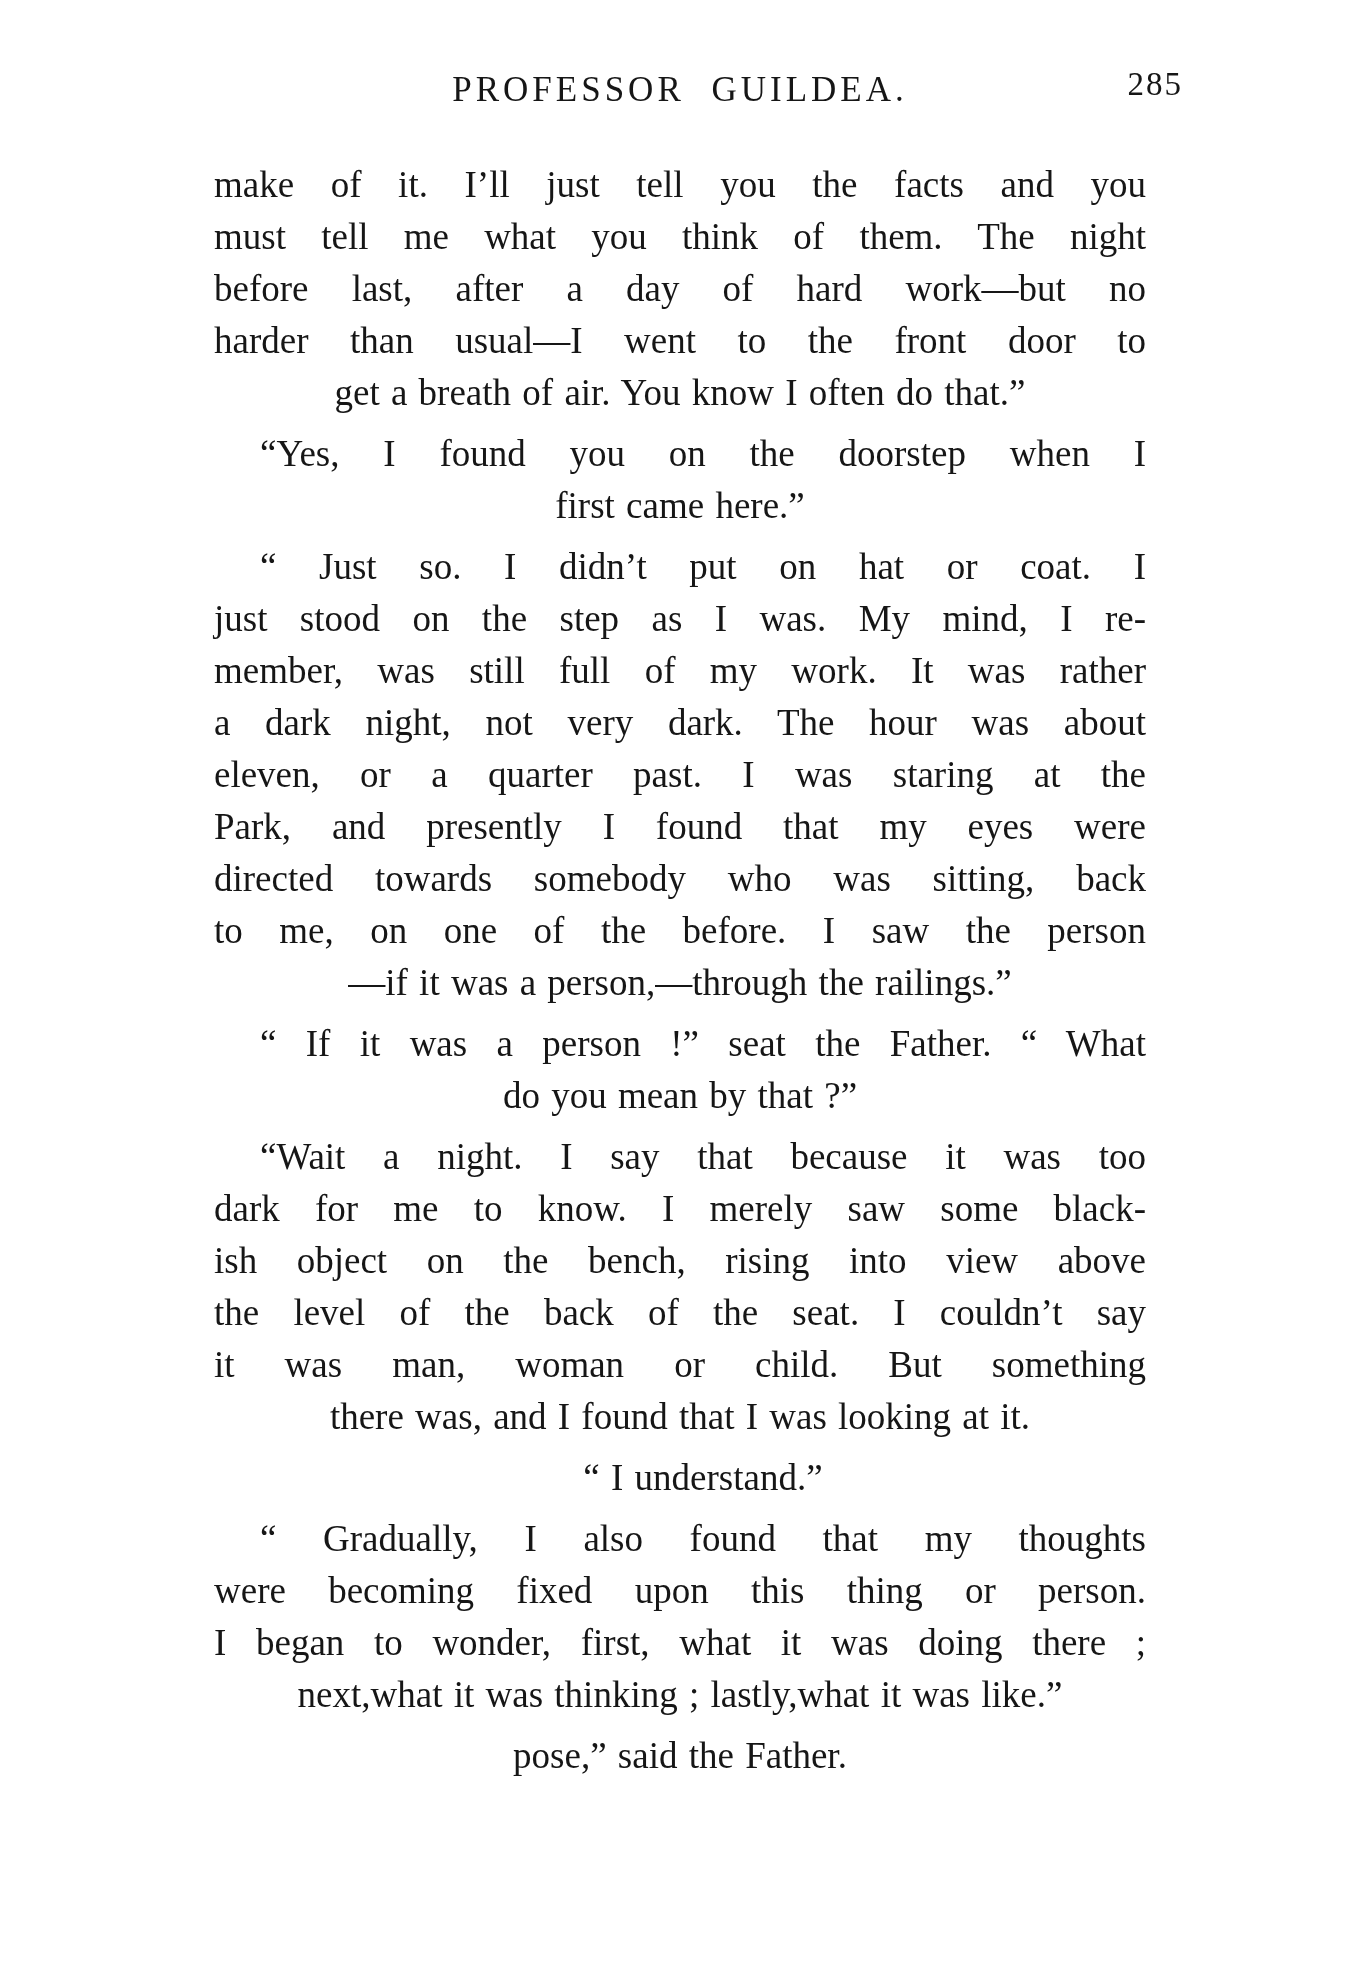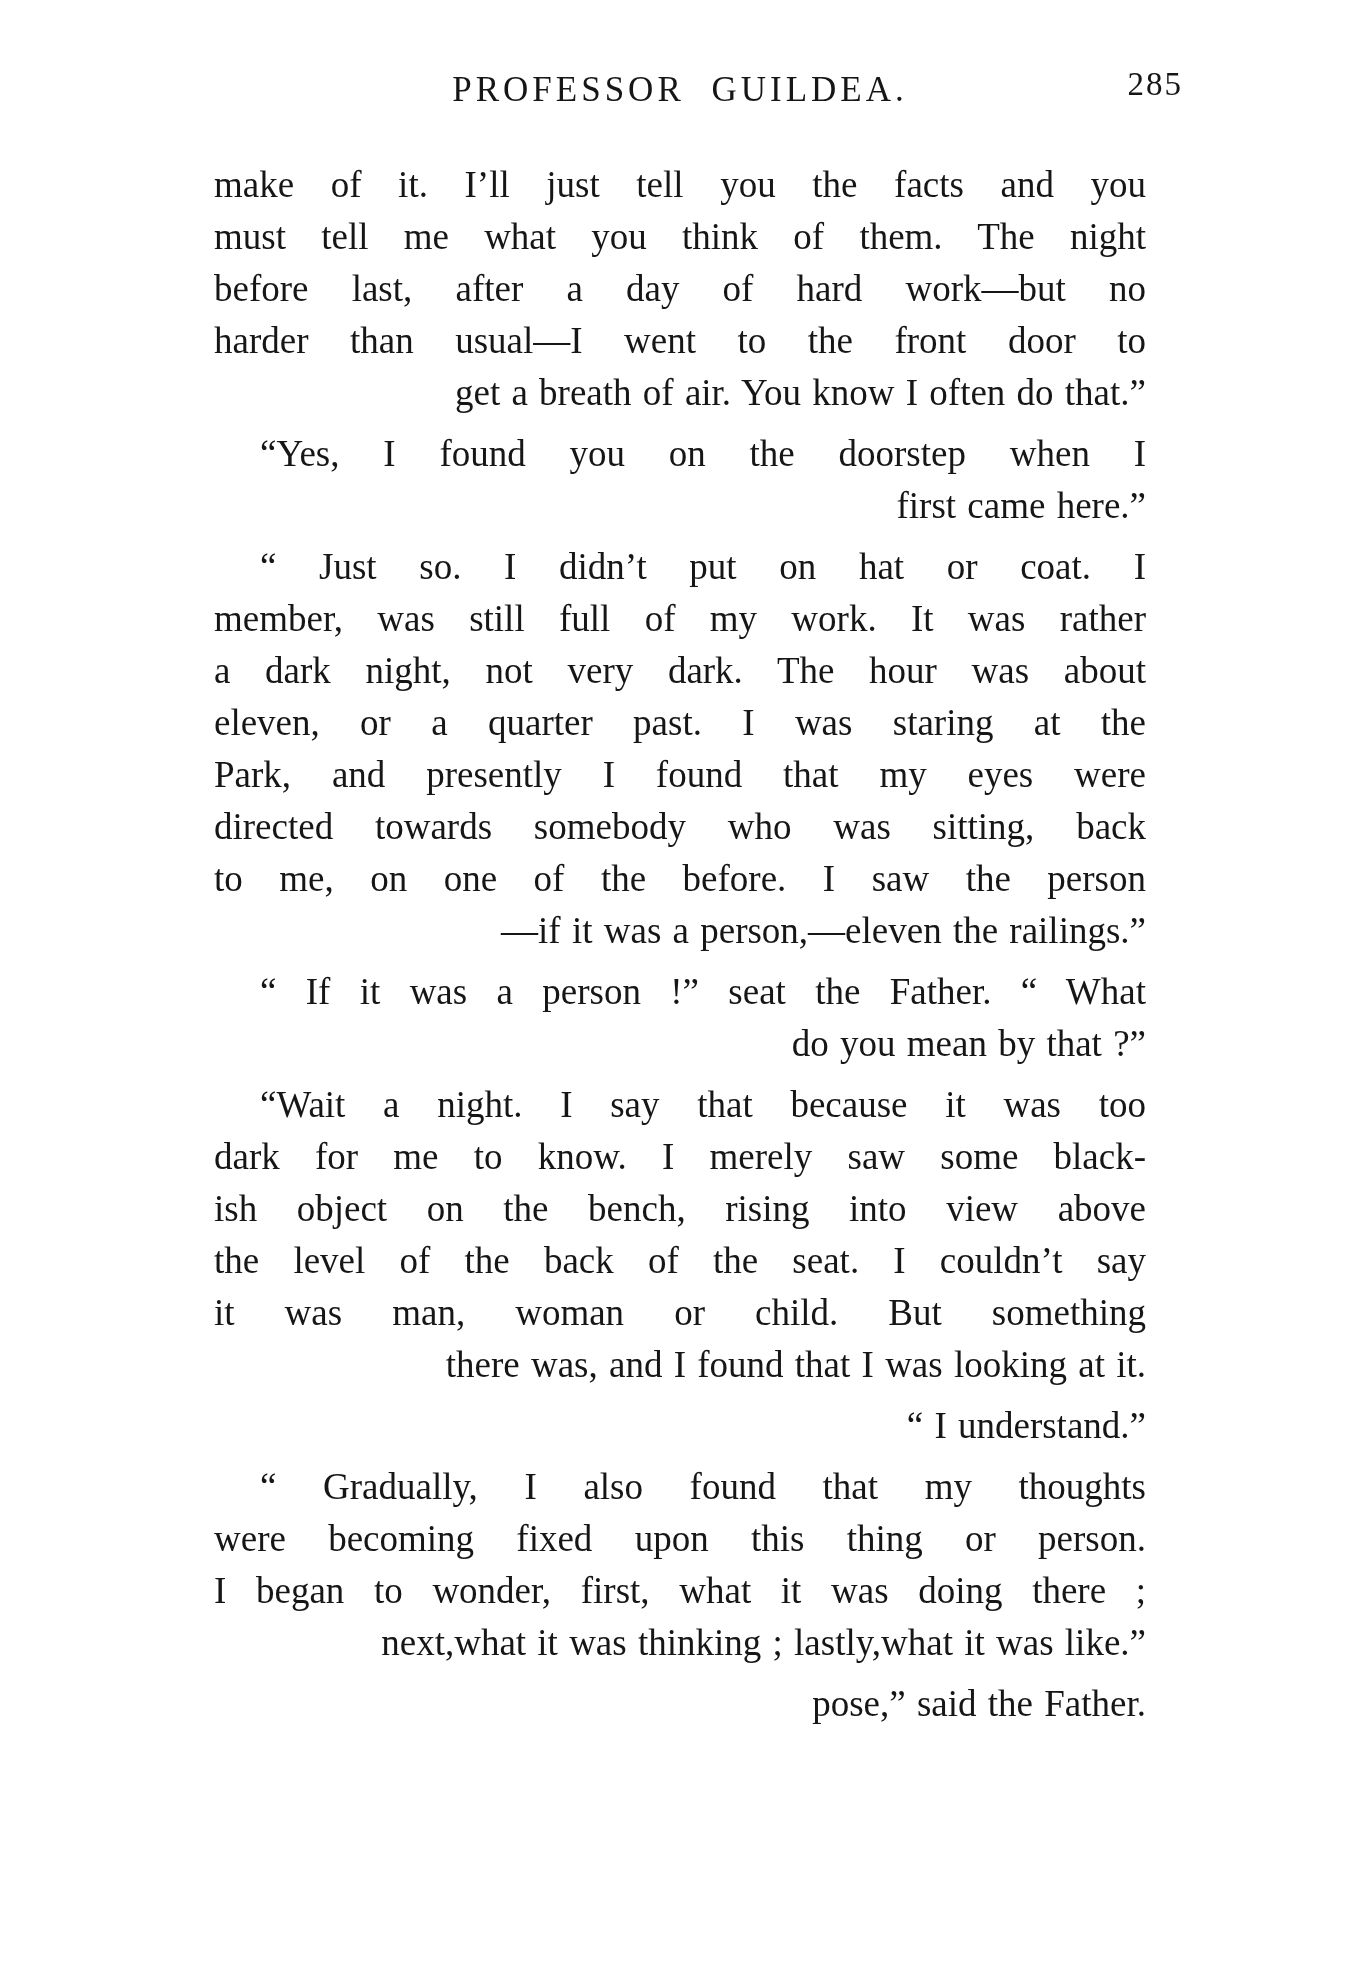--- a/index.html
+++ b/index.html
@@ -50,21 +50,21 @@
     word-spacing: 2px;
   }
   .paragraph { margin: 9px; }
   .line {
     text-align: justify;
     text-align-last: justify;
     text-justify: inter-word;
     white-space: normal;
   }
   .line.para-end {
-    text-align: right;
+    text-align: center;
     text-align-last: auto;
   }
   .line.indent {
     text-indent: 46px;
   }
 </style>
 </head>
 <body>
 
 <div class="page" style="--paper: #ffffff; --ink: #161616;">
@@ -79,27 +79,28 @@
         <div class="line">before last, after a day of hard work—but no</div>
         <div class="line">harder than usual—I went to the front door to</div>
         <div class="line para-end">get a breath of air.  You know I often do that.”</div>
       </div>
       <div class="paragraph">
         <div class="line indent">“Yes, I found you on the doorstep when I</div>
         <div class="line para-end">first came here.”</div>
       </div>
       <div class="paragraph">
         <div class="line indent">“ Just so.  I didn’t put on hat or coat.  I</div>
+        <div class="line">just stood on the step as I was.  My mind, I re-</div>
         <div class="line">member, was still full of my work.  It was rather</div>
         <div class="line">a dark night, not very dark.  The hour was about</div>
         <div class="line">eleven, or a quarter past.  I was staring at the</div>
         <div class="line">Park, and presently I found that my eyes were</div>
         <div class="line">directed towards somebody who was sitting, back</div>
         <div class="line">to me, on one of the before.  I saw the person</div>
-        <div class="line para-end">—if it was a person,—eleven the railings.”</div>
+        <div class="line para-end">—if it was a person,—through the railings.”</div>
       </div>
       <div class="paragraph">
         <div class="line indent">“ If it was a person !” seat the Father.  “ What</div>
         <div class="line para-end">do you mean by that ?”</div>
       </div>
       <div class="paragraph">
         <div class="line indent">“Wait a night.  I say that because it was too</div>
         <div class="line">dark for me to know.  I merely saw some black-</div>
         <div class="line">ish object on the bench, rising into view above</div>
         <div class="line">the level of the back of the seat.  I couldn’t say</div>

